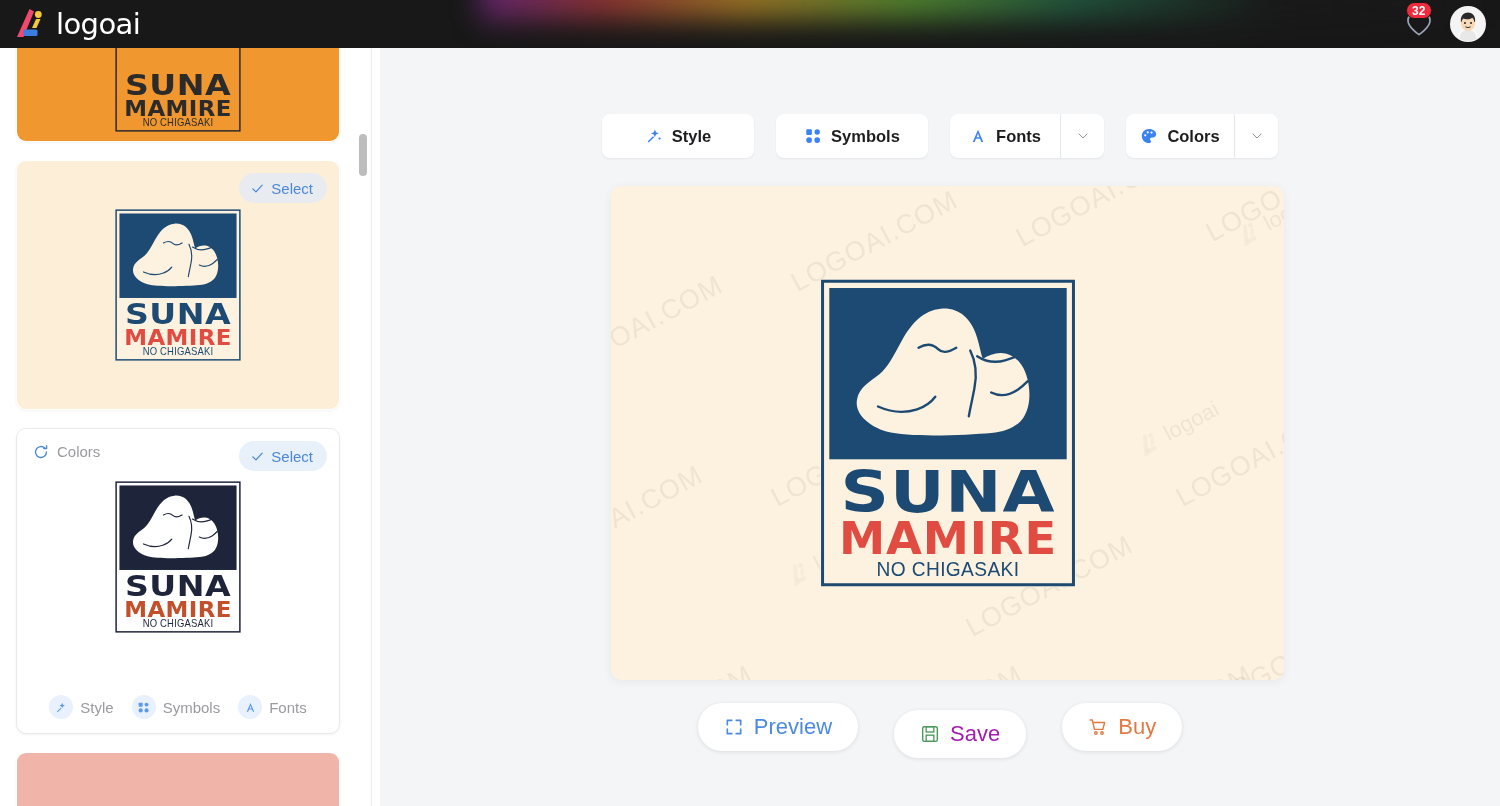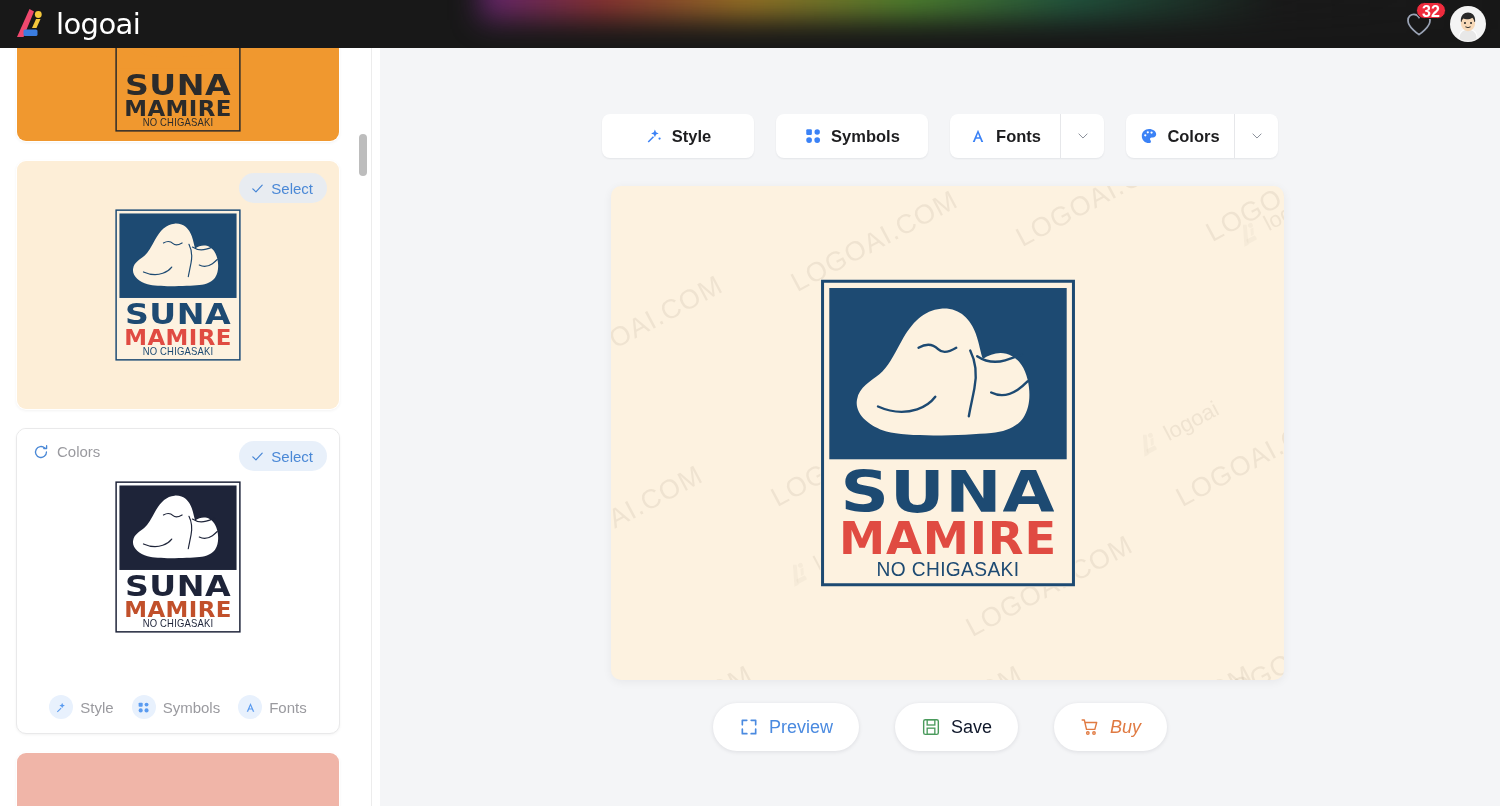--- a/index.html
+++ b/index.html
@@ -45,26 +45,26 @@
     font-family: "DejaVu Sans", sans-serif;
   }
   .header-right {
     position: absolute; right: 14px; top: 5px;
     display: flex; align-items: center; gap: 16px;
     height: 38px;
   }
   .fav-wrap { position: relative; width: 30px; height: 30px; }
   .heart-icon { width: 30px; height: 30px; display: block; }
   .badge {
-    position: absolute; top: -7px; left: 12px;
+    position: absolute; top: -7px; left: 2px;
     min-width: 26px; height: 17px; padding: 0 5px;
     background: #ef2b3d; color: #fff;
     border-radius: 9px;
-    font-size: 16px; font-weight: 700; line-height: 17px;
-    text-align: center;
+    font-size: 12px; font-weight: 700; line-height: 17px;
+    text-align: left;
     border: 1.5px solid #181818;
   }
   .avatar {
     width: 36px; height: 36px; border-radius: 50%;
     overflow: hidden; background: #f2f2f2;
     border: 1px solid rgba(255,255,255,.25);
   }
 
   
   .sidebar {
@@ -217,27 +217,27 @@
 
   .actions {
     position: absolute; top: 655px; left: 0; width: 1120px;
     display: flex; justify-content: center; gap: 36px;
   }
   .action-btn {
     display: flex; align-items: center; gap: 10px;
     height: 48px; padding: 0 26px;
     background: #ffffff; border-radius: 24px;
     box-shadow: 0 1px 4px rgba(16,24,40,.10);
-    font-size: 18px; cursor: pointer;
+    font-size: 22px; cursor: pointer;
     white-space: nowrap;
   }
   .action-btn svg { width: 20px; height: 20px; flex: none; }
   .act-preview { color: #4a8ae0; }
-  .act-save { color: #0f172a; }
-  .act-buy { color: #e07a42; font-style: italic; }
+  .act-save { color: #a21caf; margin-top: 7px; }
+  .act-buy { color: #e07a42; }
 </style>
 </head>
 <body>
 
 <div id="app">
 
   <div class="header">
     <div class="header-glow"></div>
 
     <div class="brand">

